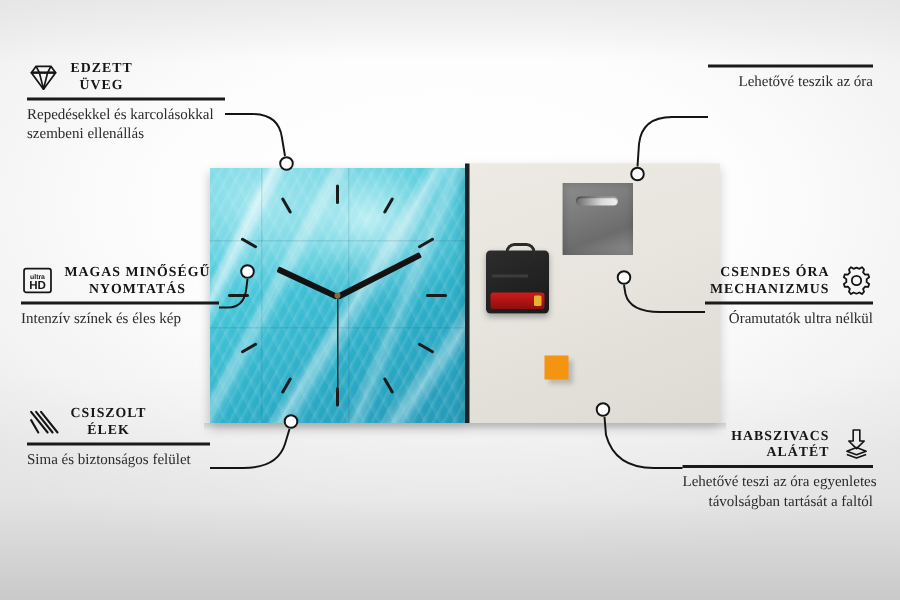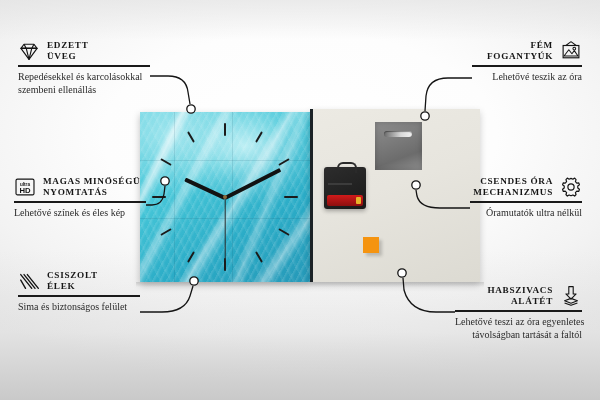--- a/index.html
+++ b/index.html
@@ -82,21 +82,21 @@
     box-shadow:3px 3px 3px rgba(0,0,0,.18);
   }
   .shelf{position:absolute;left:-4px;top:170px;width:348px;height:5px;background:linear-gradient(to bottom,rgba(150,150,150,.35),rgba(255,255,255,0));}
 
   
   .callout{position:absolute;z-index:5;}
   .co-head{display:flex;align-items:center;gap:7px;}
   .co-title{font-size:9.2px;letter-spacing:.7px;line-height:1.18;color:#161616;font-weight:700;text-transform:uppercase;white-space:nowrap;}
   .co-rule{height:1.5px;background:#1a1a1a;margin-top:3px;}
   .co-desc{font-size:10px;line-height:1.3;color:#2b2b2b;margin-top:3px;white-space:nowrap;}
-  .left .co-title{text-align:left;font-family:Liberation Serif, serif;}
+  .left .co-title{text-align:center;font-family:Liberation Serif, serif;}
   .left .co-desc{text-align:left;}
   .right .co-head{justify-content:flex-end;}
   .right .co-title{text-align:right;}
   .right .co-desc{text-align:right;}
   .ico{width:22px;height:22px;flex:0 0 22px;}
   .ico svg{display:block;width:22px;height:22px;}
 
   
   #links{position:absolute;left:0;top:0;width:600px;height:400px;z-index:4;pointer-events:none;}
   #links path{fill:none;stroke:#141414;stroke-width:1.3;}
@@ -202,21 +202,21 @@
           <text x="12" y="11" text-anchor="middle" font-family="Liberation Sans, sans-serif" font-size="5" font-weight="700" fill="#141414">ultra</text>
           <text x="12" y="18.4" text-anchor="middle" font-family="Liberation Sans, sans-serif" font-size="8.4" font-weight="700" fill="#141414">HD</text>
         </svg>
       </span>
       <div>
         <div class="co-title">MAGAS MINŐSÉGŰ</div>
         <div class="co-title">NYOMTATÁS</div>
       </div>
     </div>
     <div class="co-rule" style="width:132px;"></div>
-    <div class="co-desc">Lehetővé színek és éles kép</div>
+    <div class="co-desc">Intenzív színek és éles kép</div>
   </div>
 
   <div class="callout left" style="left:18px;top:270px;width:122px;">
     <div class="co-head">
       <span class="ico">
         <svg viewBox="0 0 24 24">
             <g stroke="#141414" stroke-width="1.5" stroke-linecap="round">
           <path d="M3 5 L15 20"></path>
               <path d="M6.6 5 L18.6 20"></path>
               <path d="M10.2 5 L22.2 20"></path>
@@ -227,35 +227,20 @@
       <div>
         <div class="co-title">CSISZOLT</div>
         <div class="co-title">ÉLEK</div>
       </div>
     </div>
     <div class="co-rule" style="width:122px;"></div>
     <div class="co-desc">Sima és biztonságos felület</div>
   </div>
 
   <div class="callout right" style="left:472px;top:40px;width:110px;">
-    <div class="co-head">
-      <div>
-        <div class="co-title">FÉM</div>
-        <div class="co-title">FOGANTYÚK</div>
-      </div>
-      <span class="ico">
-        <svg viewBox="0 0 24 24">
-          <path d="M12 1.8 L17.6 6" fill="none" stroke="#141414" stroke-width="1.1"></path>
-          <path d="M12 1.8 L6.4 6" fill="none" stroke="#141414" stroke-width="1.1"></path>
-          <rect x="3.4" y="6" width="17.2" height="13.4" fill="none" stroke="#141414" stroke-width="1.25"></rect>
-          <path d="M4.4 17.4 L9.6 10.6 L13 15 L15.6 11.6 L19.6 17.4 Z" fill="none" stroke="#141414" stroke-width="1.1" stroke-linejoin="round"></path>
-          <circle cx="15.6" cy="9.4" r="1.5" fill="none" stroke="#141414" stroke-width="1.1"></circle>
-        </svg>
-      </span>
-    </div>
     <div class="co-rule" style="width:110px;"></div>
     <div class="co-desc">Lehetővé teszik az óra</div>
   </div>
 
   <div class="callout right" style="left:470px;top:176px;width:112px;">
     <div class="co-head">
       <div>
         <div class="co-title">CSENDES ÓRA</div>
         <div class="co-title">MECHANIZMUS</div>
       </div>

